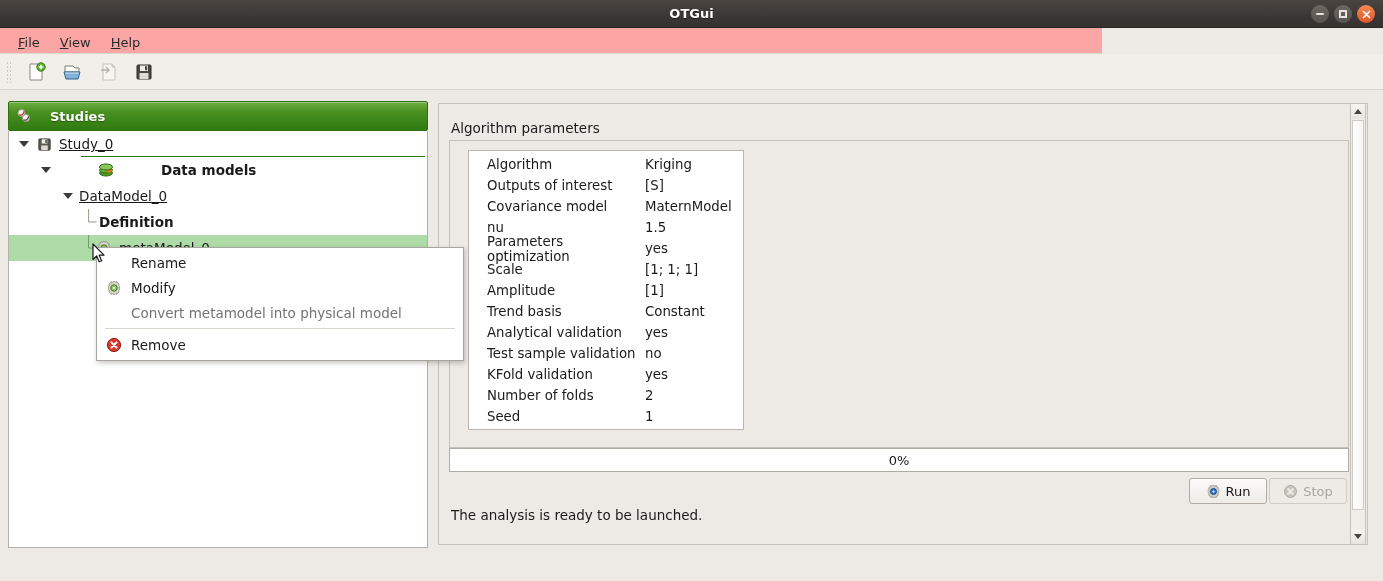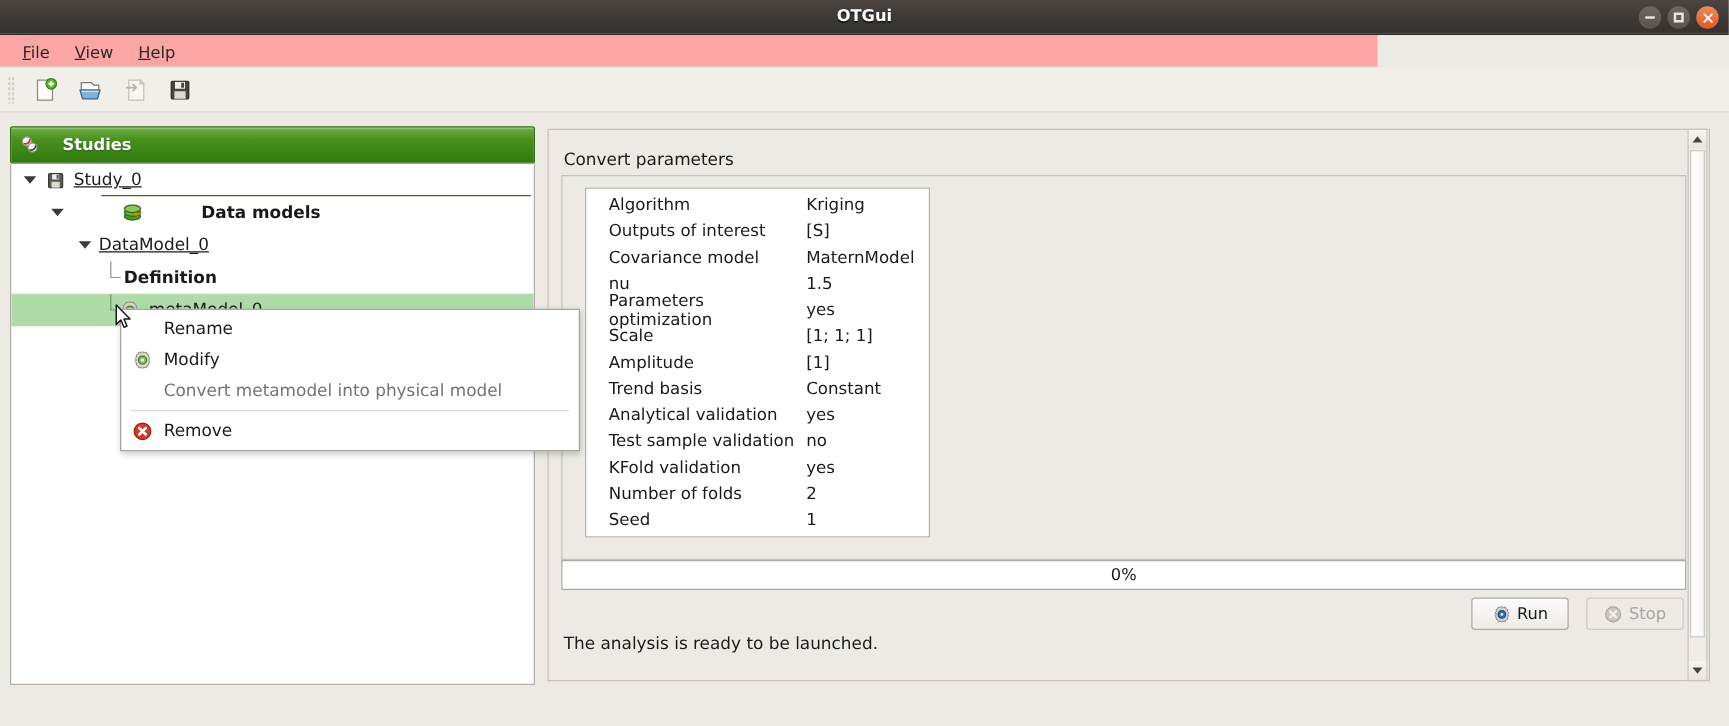--- a/index.html
+++ b/index.html
@@ -129,21 +129,21 @@
   .param-row { display: flex; height: 21px; align-items: center; font-size: 13.3px; color: #1a1a1a; }
   .param-key { width: 176px; padding-left: 18px; }
   .param-val { flex: 1; }
 
   .progress {
     position: absolute; left: 10px; top: 344px; width: 900px; height: 24px;
     background: #ffffff; border: 1px solid #b0aba4;
     display: flex; align-items: center; justify-content: center;
     font-size: 13px; color: #1a1a1a;
   }
-  .btn-row { position: absolute; right: 20px; top: 374px; display: flex; gap: 14px; }
+  .btn-row { position: absolute; right: 20px; top: 374px; display: flex; gap: 2px; }
   .btn {
     min-width: 78px; height: 26px; padding: 0 12px;
     background: linear-gradient(to bottom, #fcfbfa, #eeebe6);
     border: 1px solid #b0aba4; border-radius: 3px;
     display: flex; align-items: center; justify-content: center; gap: 5px;
     font-size: 13px; color: #1a1a1a;
   }
   .btn.disabled { color: #aaa59e; background: #eeebe6; border-color: #cfcac3; }
   .status-text { position: absolute; left: 12px; top: 403px; font-size: 13.5px; color: #1a1a1a; }
 
@@ -337,21 +337,21 @@
     <span>Remove</span>
   </div>
 </div>
 
 <svg class="cursor" width="16" height="22" viewBox="0 0 16 22">
   <path d="M1 1 L1 16.5 L4.7 13 L7.2 18.8 L9.6 17.8 L7.2 12.2 L12 12.2 Z" fill="#ffffff" stroke="#1a1a1a" stroke-width="1.2" stroke-linejoin="round"></path>
 </svg>
 
 <div class="right-panel">
 
-  <div class="gb-title">Convert parameters</div>
+  <div class="gb-title">Algorithm parameters</div>
 
   <div class="gb-box">
     <div class="param-table">
 
       <div class="param-row">
         <span class="param-key">Algorithm</span>
         <span class="param-val">Kriging</span>
       </div>
       <div class="param-row">
         <span class="param-key">Outputs of interest</span>

